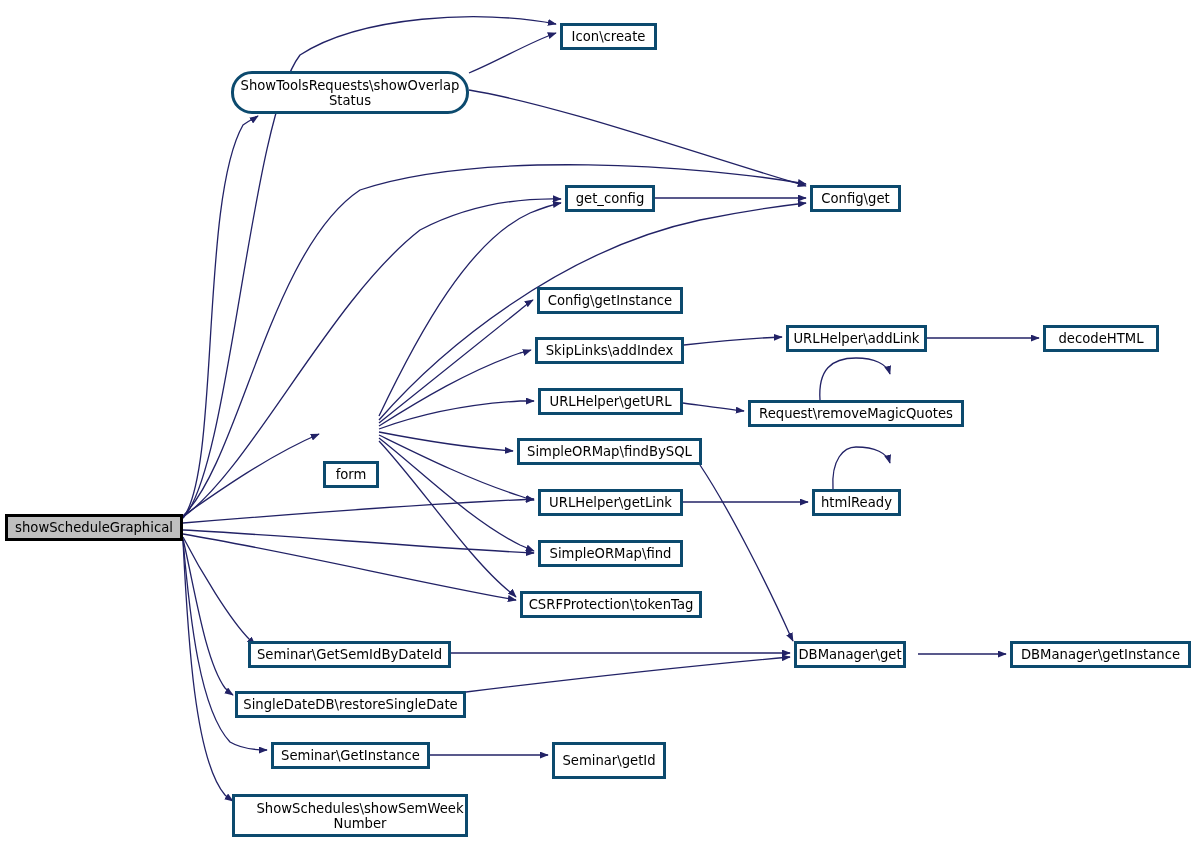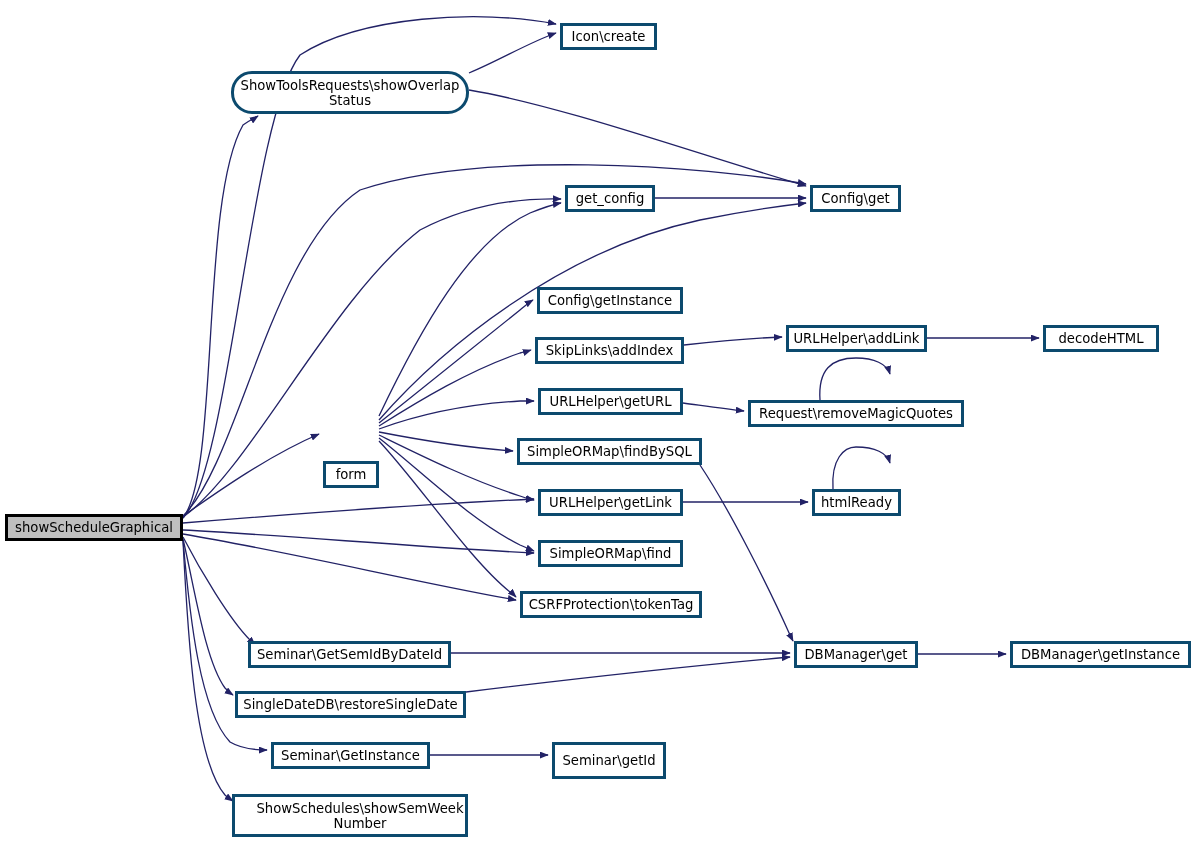--- a/index.html
+++ b/index.html
@@ -111,21 +111,21 @@
       <div class="node" style="left: 1043px; top: 325px; width: 116px; height: 27px;"><span class="node-label">decodeHTML</span></div>
       <div class="node" style="left: 538px; top: 388px; width: 145px; height: 27px;"><span class="node-label">URLHelper\getURL</span></div>
       <div class="node" style="left: 748px; top: 400px; width: 216px; height: 27px;"><span class="node-label">Request\removeMagicQuotes</span></div>
       <div class="node" style="left: 323px; top: 414px; width: 56px; height: 27px; margin-top: 47px;"><span class="node-label">form</span></div>
       <div class="node" style="left: 517px; top: 438px; width: 185px; height: 27px;"><span class="node-label">SimpleORMap\findBySQL</span></div>
       <div class="node" style="left: 538px; top: 489px; width: 145px; height: 27px;"><span class="node-label">URLHelper\getLink</span></div>
       <div class="node" style="left: 812px; top: 489px; width: 89px; height: 27px;"><span class="node-label">htmlReady</span></div>
       <div class="node" style="left: 538px; top: 540px; width: 145px; height: 27px;"><span class="node-label">SimpleORMap\find</span></div>
       <div class="node" style="left: 520px; top: 591px; width: 182px; height: 27px;"><span class="node-label">CSRFProtection\tokenTag</span></div>
       <div class="node" style="left: 248px; top: 641px; width: 203px; height: 27px;"><span class="node-label">Seminar\GetSemIdByDateId</span></div>
-      <div class="node" style="left: 794px; top: 641px; width: 124px; height: 27px;"><span class="node-label">DBManager\get</span></div>
+      <div class="node" style="left: 794px; top: 641px; width: 112px; height: 27px;"><span class="node-label">DBManager\get</span></div>
       <div class="node" style="left: 1010px; top: 641px; width: 181px; height: 27px;"><span class="node-label">DBManager\getInstance</span></div>
       <div class="node" style="left: 235px; top: 691px; width: 231px; height: 27px;"><span class="node-label">SingleDateDB\restoreSingleDate</span></div>
       <div class="node" style="left: 271px; top: 742px; width: 159px; height: 27px;"><span class="node-label">Seminar\GetInstance</span></div>
       <div class="node" style="left: 552px; top: 742px; width: 114px; height: 37px;"><span class="node-label">Seminar\getId</span></div>
       <div class="node" style="left: 232px; top: 794px; width: 236px; height: 43px; padding-left: 20px;"><span class="node-label">ShowSchedules\showSemWeek
 Number</span></div>
     </div>
 </div>
 
 </body></html>

